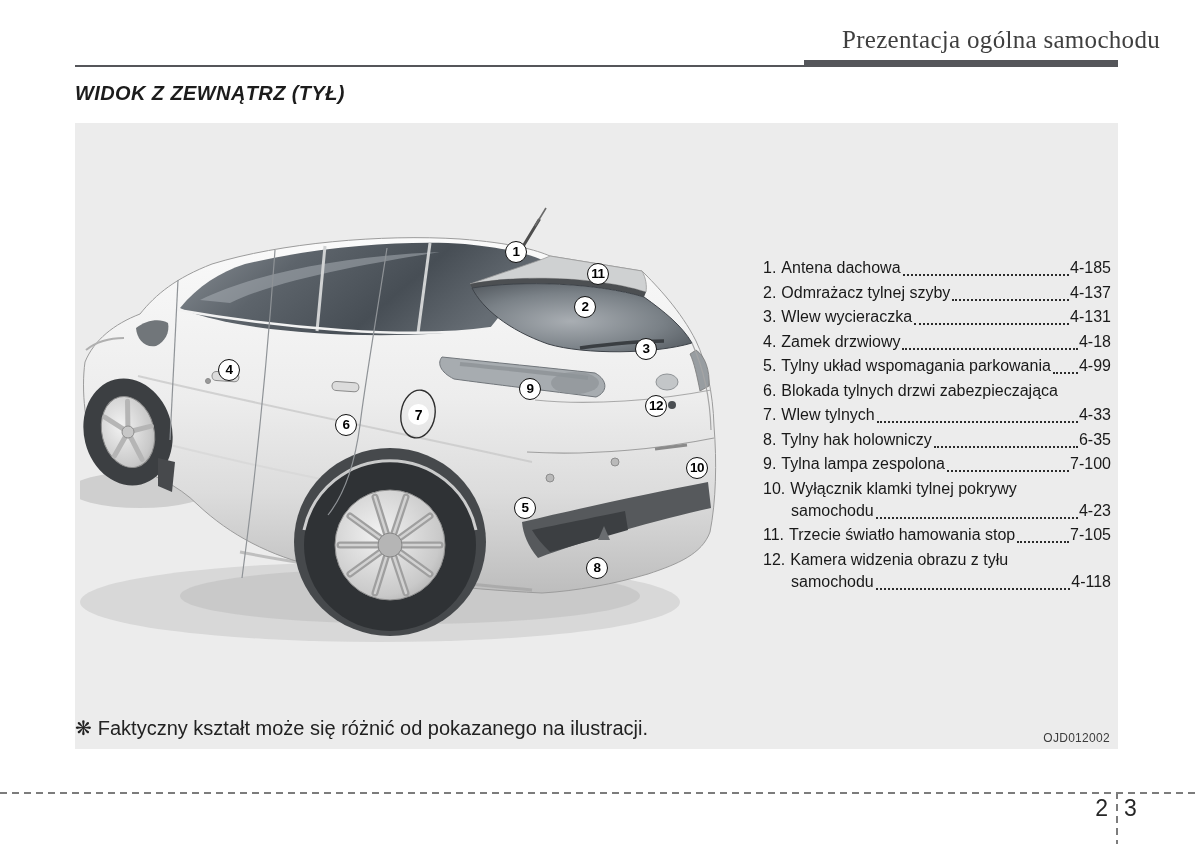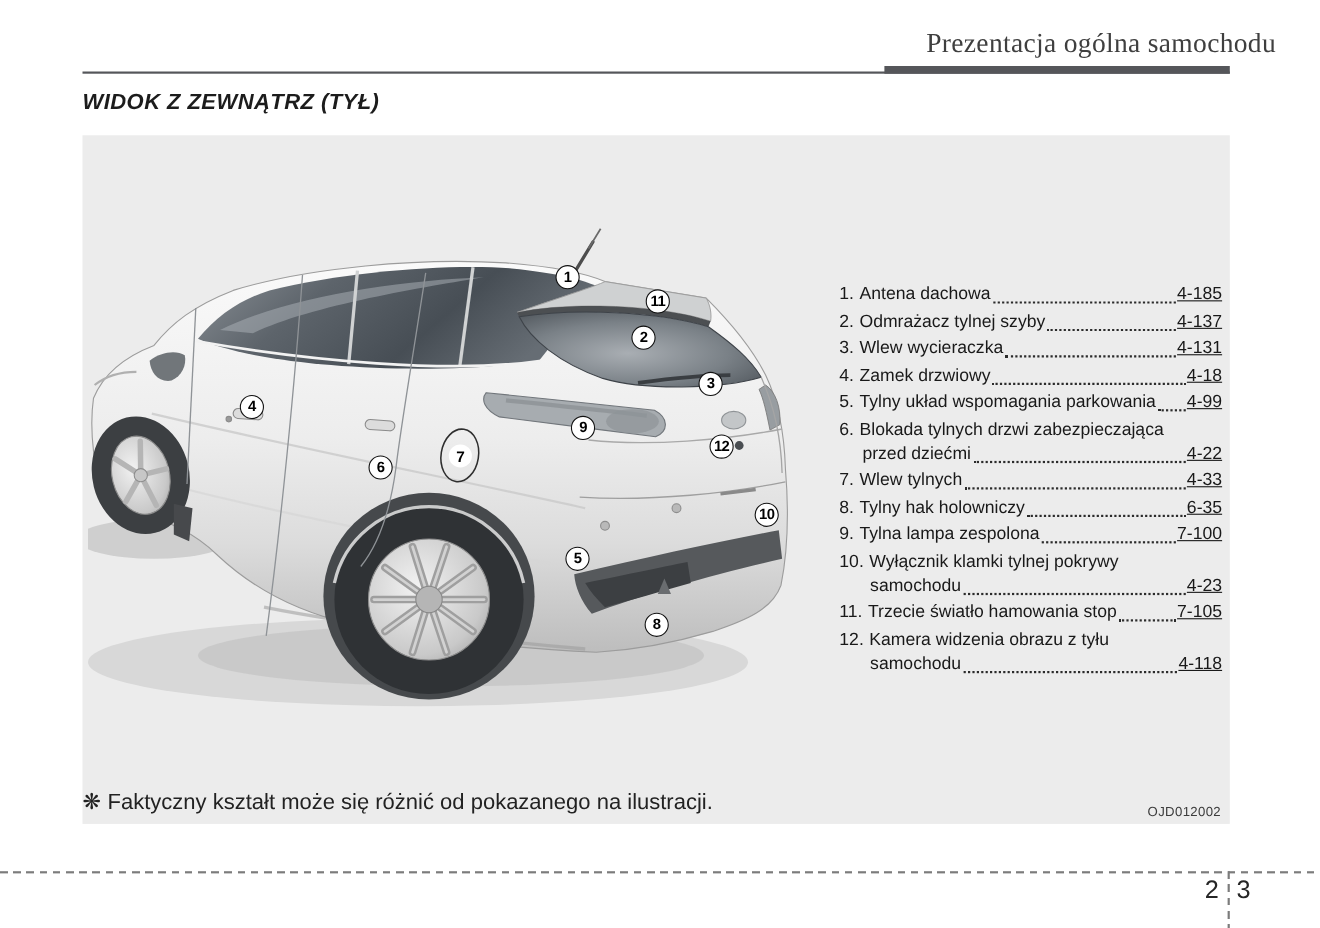--- a/index.html
+++ b/index.html
@@ -28,21 +28,21 @@
         font-weight:bold;font-size:13.5px;line-height:1;color:#000;letter-spacing:-0.5px;}
   .marker.no-ring{border:none;width:21px;height:21px;font-size:14px;}
 
   
   .parts-list{position:absolute;left:688px;top:134px;width:348px;font-size:16px;line-height:22px;color:#191919;}
   .pl-item{margin-bottom:2.5px;}
   .pl-row{display:flex;align-items:flex-end;}
   .pl-num{white-space:nowrap;margin-right:5px;}
   .pl-lbl{white-space:nowrap;}
   .pl-lead{flex:1 1 auto;min-width:8px;height:2px;border-bottom:2px dotted #2b2b2b;margin:0 1px 3px 2px;}
-  .pl-ref{white-space:nowrap;text-decoration:underline;}
+  .pl-ref{white-space:nowrap;}
   .pl-cont-a{padding-left:21px;}
   .pl-cont-b{padding-left:28px;}
 
   
   .footnote{position:absolute;left:0;top:593px;font-size:20px;color:#222;}
   .footnote .sym{margin-right:6px;}
   .figure-code{position:absolute;right:8px;top:608px;font-size:12px;color:#3c3c3c;letter-spacing:0.3px;}
 
   
   .dash-h{position:absolute;left:0;top:792px;width:1200px;height:2px;
@@ -279,25 +279,20 @@
           <span class="pl-lead"></span>
           <span class="pl-ref">4-99</span>
         </div>
       </div>
 
       <div class="pl-item">
         <div class="pl-row">
           <span class="pl-num">6.</span>
           <span class="pl-lbl">Blokada tylnych drzwi zabezpieczająca</span>
         </div>
-        <div class="pl-row pl-cont-a">
-          <span class="pl-lbl">przed dziećmi</span>
-          <span class="pl-lead"></span>
-          <span class="pl-ref">4-22</span>
-        </div>
       </div>
 
       <div class="pl-item">
         <div class="pl-row">
           <span class="pl-num">7.</span>
           <span class="pl-lbl">Wlew tylnych</span>
           <span class="pl-lead"></span>
           <span class="pl-ref">4-33</span>
         </div>
       </div>

